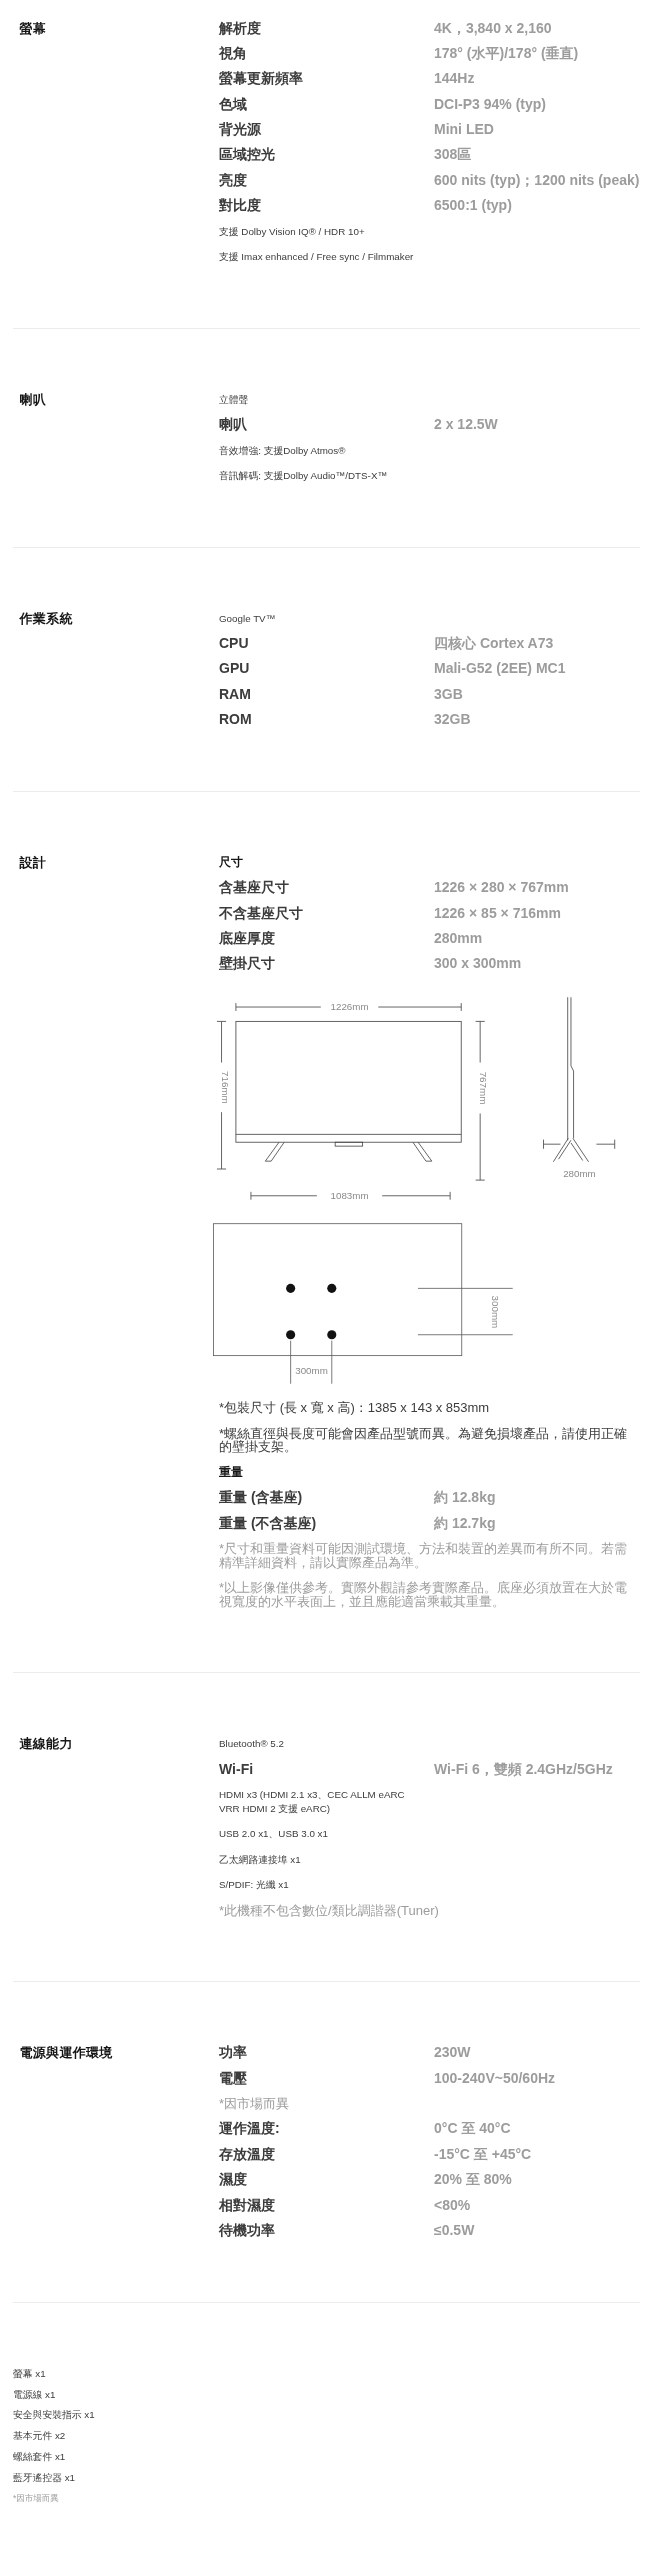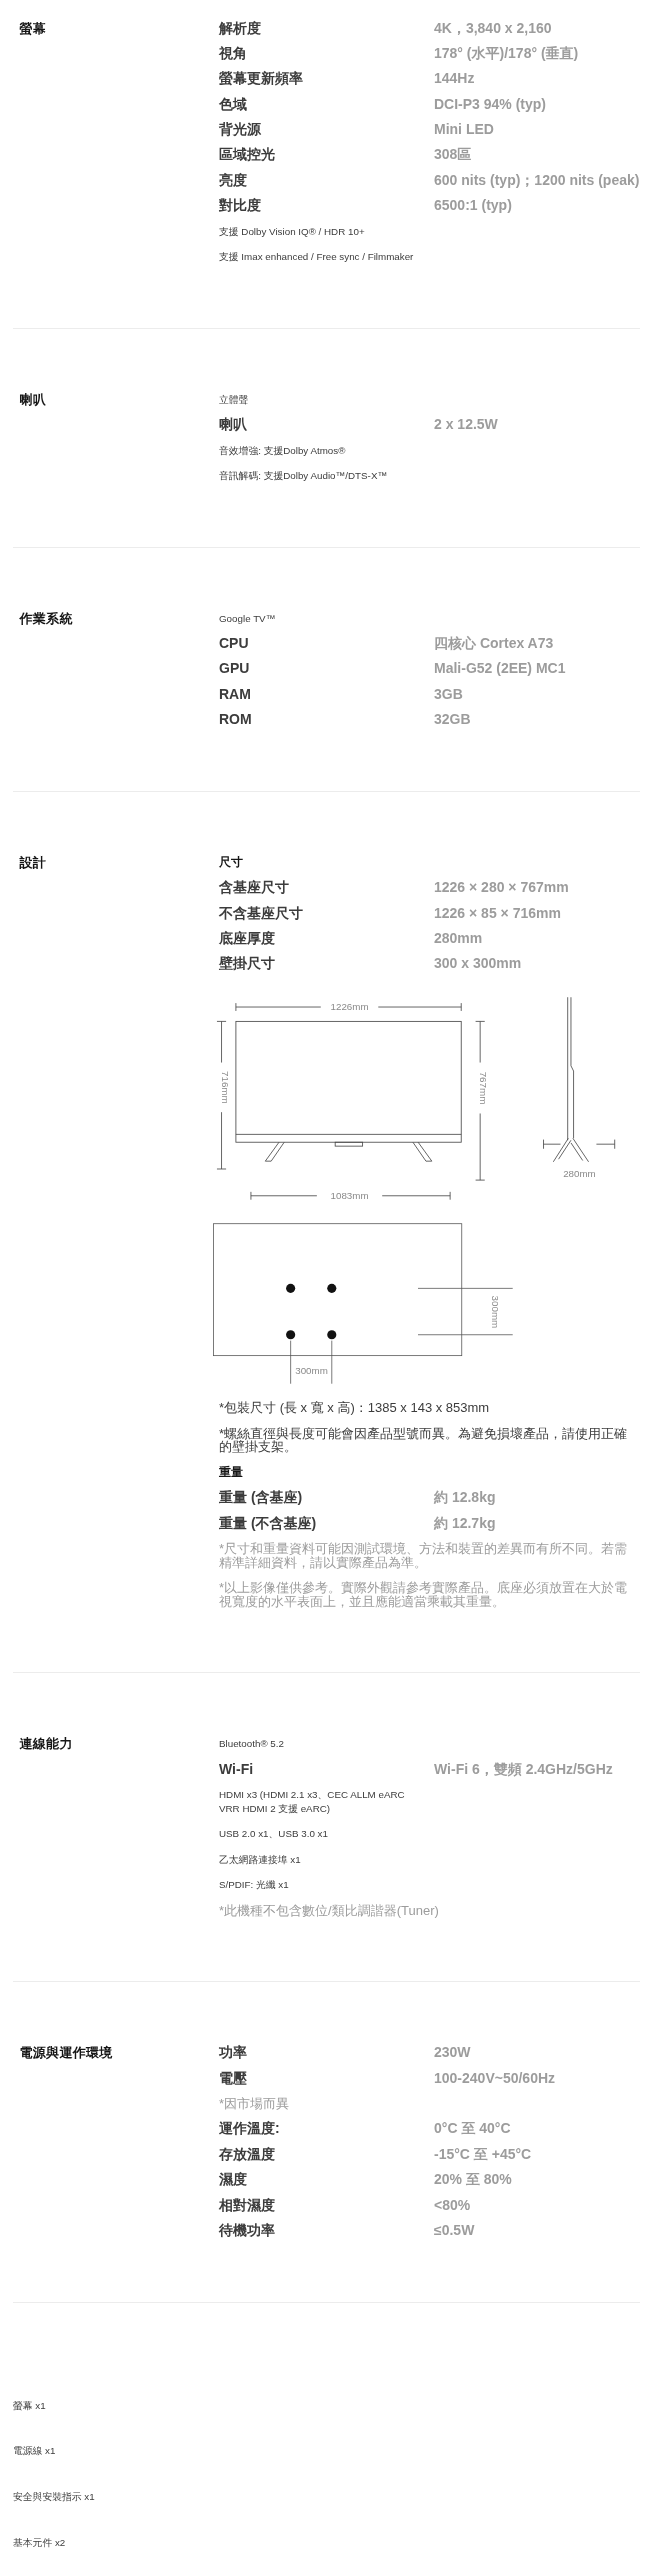--- a/index.html
+++ b/index.html
@@ -14,21 +14,21 @@
   .content > *{margin:0 0 11.7px 0;}
   .content > *:last-child{margin-bottom:0;}
   .row{display:flex;font-size:14px;line-height:13.7px;color:#3c3c3c;font-weight:bold;}
   .row .label{flex:none;width:215px;}
   .row .value{flex:1;color:#9c9c9c;}
   .text-row{max-width:196px;font-size:9.8px;line-height:13.7px;color:#3c3c3c;}
   .sub-header{font-size:12px;font-weight:700;color:#161616;line-height:13.7px;}
   .note{font-size:13px;line-height:13.7px;color:#3c3c3c;max-width:418px;}
   .note.gray{color:#9c9c9c;}
   .note.small{font-size:8.5px;line-height:12.4px;}
-  .compact > *{margin-bottom:7.2px;margin-top:32px;}
+  .compact > *{margin-bottom:7.2px;}
   .diagram{display:block;}
   .diagram-front{margin:17px 0 0 -3.9px;}
   .diagram-rear{margin:11.7px 0 6.5px -10.4px;}
   svg text{font-family:"Liberation Sans","DejaVu Sans",sans-serif;}
 </style>
 </head>
 <body>
 
 <div class="page">
   <div id="sections">

